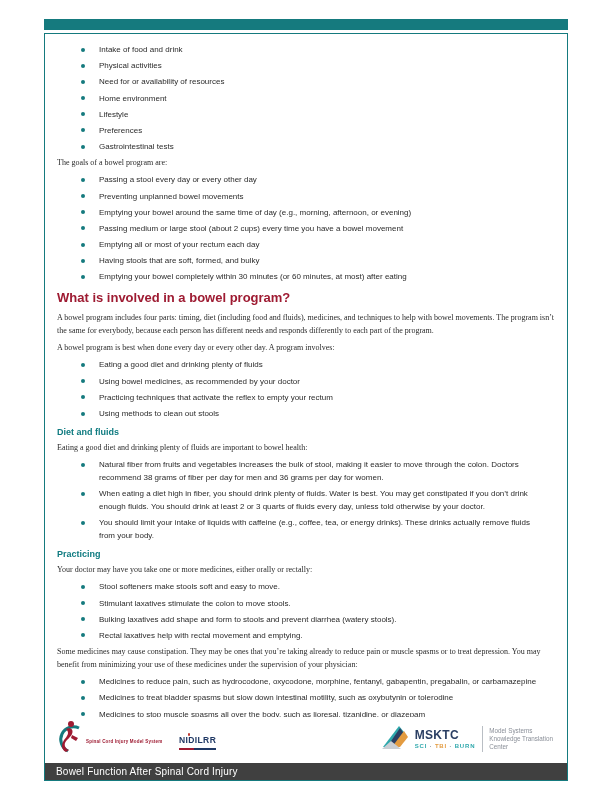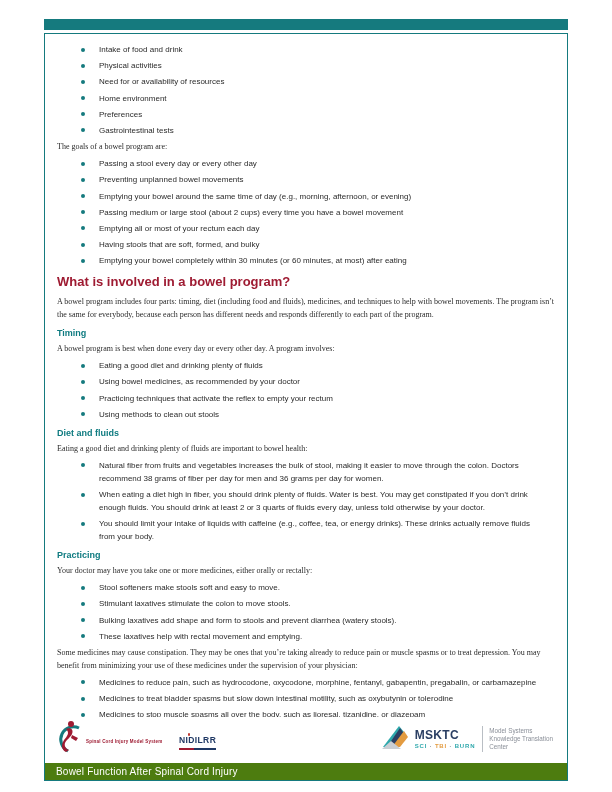--- a/index.html
+++ b/index.html
@@ -51,59 +51,59 @@
   .msktc-textcol{margin-left:4px;}
   .msktc-name{font-size:12px;font-weight:bold;color:#2b3f63;line-height:13px;letter-spacing:.3px;}
   .msktc-tags{font-size:6px;font-weight:bold;letter-spacing:.8px;margin-top:1px;}
   .tag-sci,.tag-burn{color:#2fa8ac;}
   .tag-tbi{color:#e39b40;}
   .tag-dot{color:#9aa0a6;}
   .msktc-divider{width:1px;height:26px;background:#b9bec4;margin:0 6px 0 7px;}
   .msktc-desc{font-size:6.3px;color:#8a8f98;line-height:8px;}
   
   .title-bar{
-    position:absolute;left:0;right:0;bottom:0;height:17px;background:#4d7c0f;
+    position:absolute;left:0;right:0;bottom:0;height:17px;background:#404040;
     color:#ffffff;font-size:10px;line-height:17px;padding-left:11px;
     letter-spacing:.2px;
   }
 </style>
 </head>
 <body>
 
 <div class="page-frame">
   <div class="top-teal-bar"></div>
 
   <div class="content-box">
     <div class="inner">
 
       <ul>
         <li>Intake of food and drink</li>
         <li>Physical activities</li>
         <li>Need for or availability of resources</li>
         <li>Home environment</li>
+        <li>Lifestyle</li>
         <li>Preferences</li>
         <li>Gastrointestinal tests</li>
       </ul>
 
       <p class="para">The goals of a bowel program are:</p>
 
       <ul>
         <li>Passing a stool every day or every other day</li>
         <li>Preventing unplanned bowel movements</li>
         <li>Emptying your bowel around the same time of day (e.g., morning, afternoon, or evening)</li>
         <li>Passing medium or large stool (about 2 cups) every time you have a bowel movement</li>
         <li>Emptying all or most of your rectum each day</li>
         <li>Having stools that are soft, formed, and bulky</li>
         <li>Emptying your bowel completely within 30 minutes (or 60 minutes, at most) after eating</li>
       </ul>
 
       <div class="h1">What is involved in a bowel program?</div>
       <p class="para">A bowel program includes four parts: timing, diet (including food and fluids), medicines, and techniques to help with bowel movements. The program isn’t the same for everybody, because each person has different needs and responds differently to each part of the program.</p>
 
-      <div class="h2">Timing</div>
       <p class="para">A bowel program is best when done every day or every other day. A program involves:</p>
       <ul>
         <li>Eating a good diet and drinking plenty of fluids</li>
         <li>Using bowel medicines, as recommended by your doctor</li>
         <li>Practicing techniques that activate the reflex to empty your rectum</li>
         <li>Using methods to clean out stools</li>
       </ul>
 
       <div class="h2">Diet and fluids</div>
       <p class="para">Eating a good diet and drinking plenty of fluids are important to bowel health:</p>
@@ -112,21 +112,21 @@
         <li>When eating a diet high in fiber, you should drink plenty of fluids. Water is best. You may get constipated if you don’t drink enough fluids. You should drink at least 2 or 3 quarts of fluids every day, unless told otherwise by your doctor.</li>
         <li>You should limit your intake of liquids with caffeine (e.g., coffee, tea, or energy drinks). These drinks actually remove fluids from your body.</li>
       </ul>
 
       <div class="h2">Practicing</div>
       <p class="para">Your doctor may have you take one or more medicines, either orally or rectally:</p>
       <ul>
         <li>Stool softeners make stools soft and easy to move.</li>
         <li>Stimulant laxatives stimulate the colon to move stools.</li>
         <li>Bulking laxatives add shape and form to stools and prevent diarrhea (watery stools).</li>
-        <li>These laxatives help with rectal movement and emptying.</li>
+        <li>Rectal laxatives help with rectal movement and emptying.</li>
       </ul>
 
       <p class="para">Some medicines may cause constipation. They may be ones that you’re taking already to reduce pain or muscle spasms or to treat depression. You may benefit from minimizing your use of these medicines under the supervision of your physician:</p>
       <ul>
         <li>Medicines to reduce pain, such as hydrocodone, oxycodone, morphine, fentanyl, gabapentin, pregabalin, or carbamazepine</li>
         <li>Medicines to treat bladder spasms but slow down intestinal motility, such as oxybutynin or tolerodine</li>
         <li>Medicines to stop muscle spasms all over the body, such as lioresal, tizanidine, or diazepam</li>
         <li>Medicines to treat depression, such as cymbalta, sertraline, or citalopram</li>
       </ul>
     </div>

